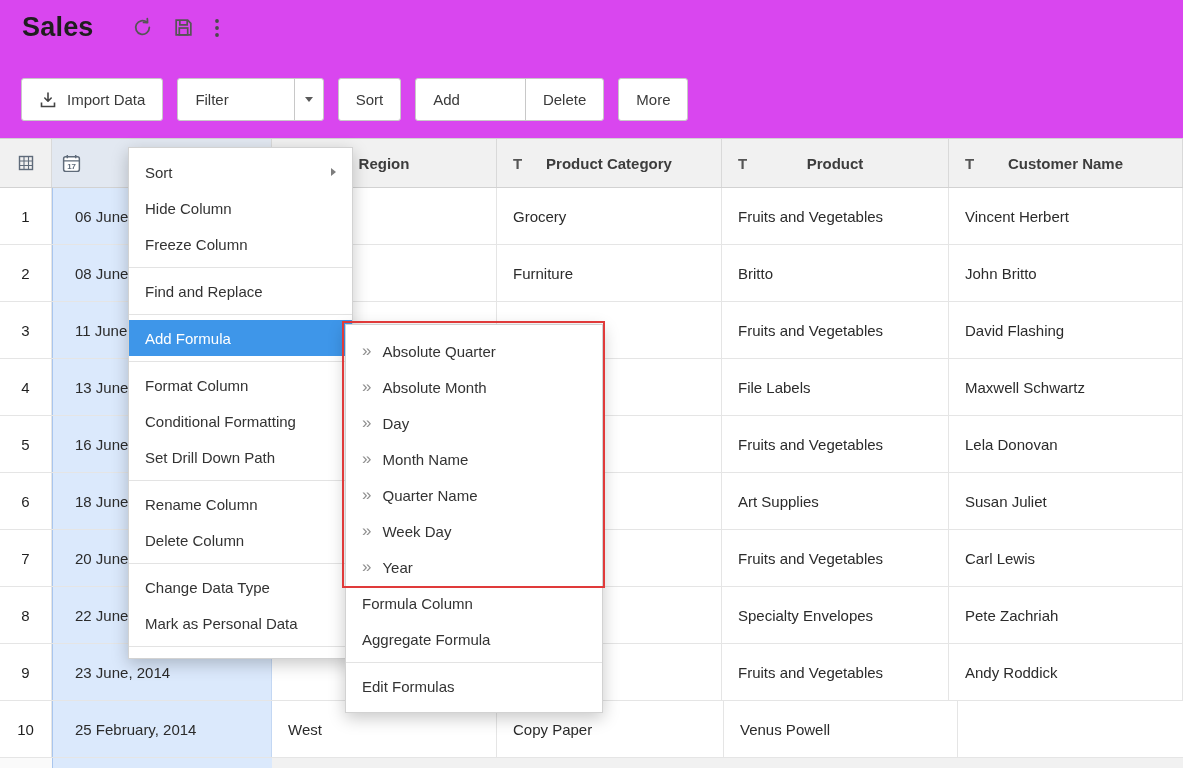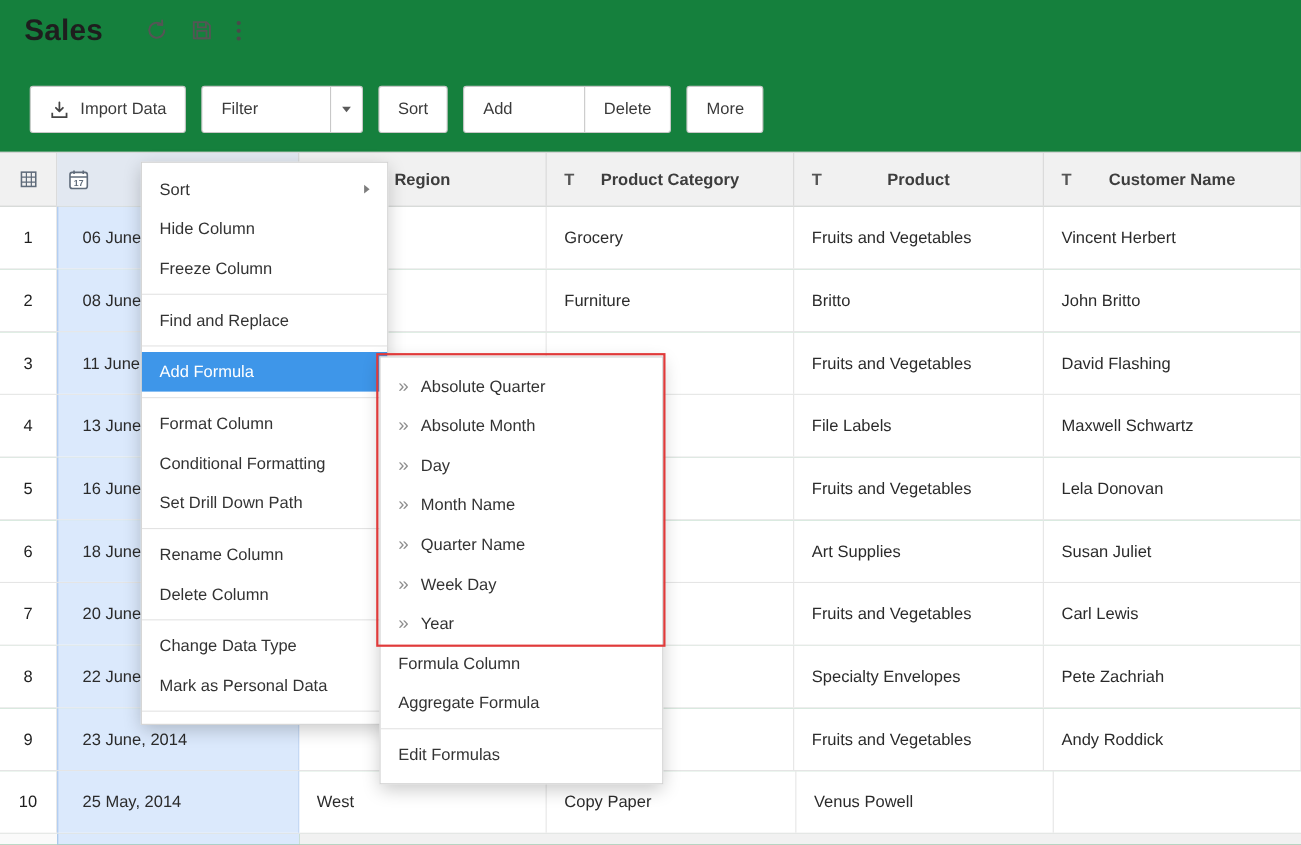--- a/index.html
+++ b/index.html
@@ -1,26 +1,26 @@
 <!DOCTYPE html>
 <html><head>
 <meta charset="utf-8">
 <style>
   * { margin:0; padding:0; box-sizing:border-box; }
   html,body { background:#fff; }
   body { font-family:"Liberation Sans", sans-serif; }
-  .app { position:relative; width:1183px; height:768px; background:#15803d; overflow:hidden;padding-left:20px; }
+  .app { position:relative; width:1183px; height:768px; background:#d946ef; overflow:hidden;padding-left:20px; }
 
   
   .titlebar { position:absolute; top:12px; left:22px; display:flex; align-items:center; }
   .titlebar h1 { font-size:27px; font-weight:700; color:#1e1e1e; margin-right:38px; letter-spacing:.2px; }
   .icon-btn { background:none; border:none; padding:0; margin-right:20px; display:flex; align-items:center; cursor:pointer; }
 
   
-  .toolbar { position:absolute; top:78px; left:27px; display:flex; gap:14px; height:43px; }
+  .toolbar { position:absolute; top:78px; left:21px; display:flex; gap:14px; height:43px; }
   .btn, .btn-group { border:1px solid #c8c8c8; border-radius:3px; background:#fff; }
   .btn { display:flex; align-items:center; gap:10px; padding:0 17px; font-size:15px; color:#3a3a3a; font-family:inherit; cursor:pointer; }
   .btn-group { display:flex; align-items:stretch;gap:48px; }
   .btn-group .seg { border:none; background:none; font-size:15px; color:#3a3a3a; padding:0 17px; display:flex; align-items:center; font-family:inherit; cursor:pointer; }
   .btn-group .seg + .seg { border-left:1px solid #c8c8c8; }
   .btn-group .seg.caret { padding:0 10px; }
   .tri-down { width:0; height:0; border-left:4px solid transparent; border-right:4px solid transparent; border-top:5px solid #5a5a5a; }
   .tri-right { width:0; height:0; border-top:4px solid transparent; border-bottom:4px solid transparent; border-left:5px solid #7d7d7d; }
 
   
@@ -326,21 +326,21 @@
         </div>
       <div class="td c5">
           <span>Andy Roddick</span>
         </div>
     </div>
     <div class="tr">
       <div class="td c0 num">
           <span>10</span>
         </div>
       <div class="td c1 datecell">
-          <span>25 May, 2014</span>
+          <span>25 February, 2014</span>
         </div>
       <div class="td c2">
           <span>West</span>
         </div>
       <div class="td c4">
           <span>Copy Paper</span>
         </div>
       <div class="td c5">
           <span>Venus Powell</span>
         </div>

